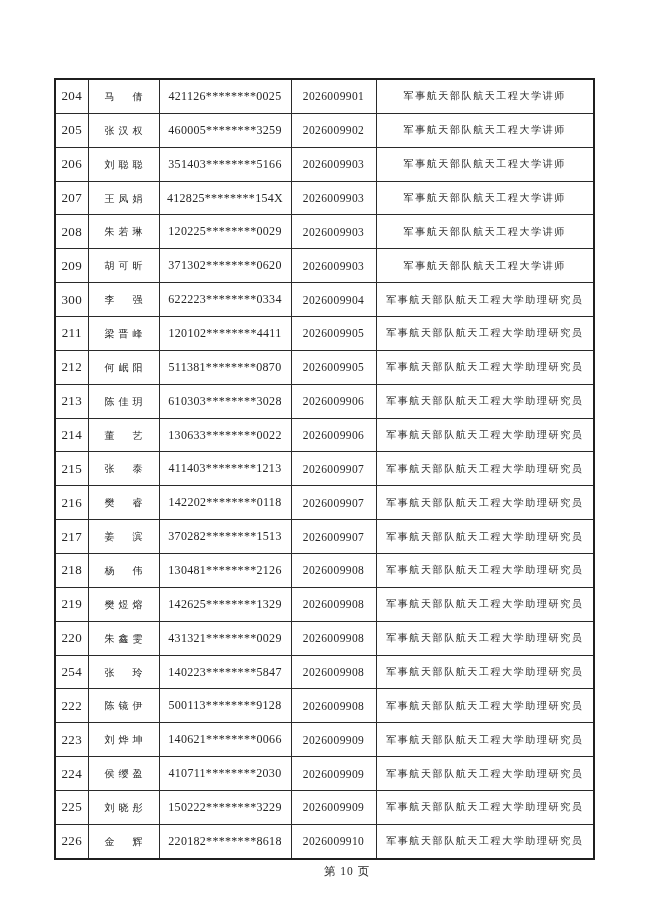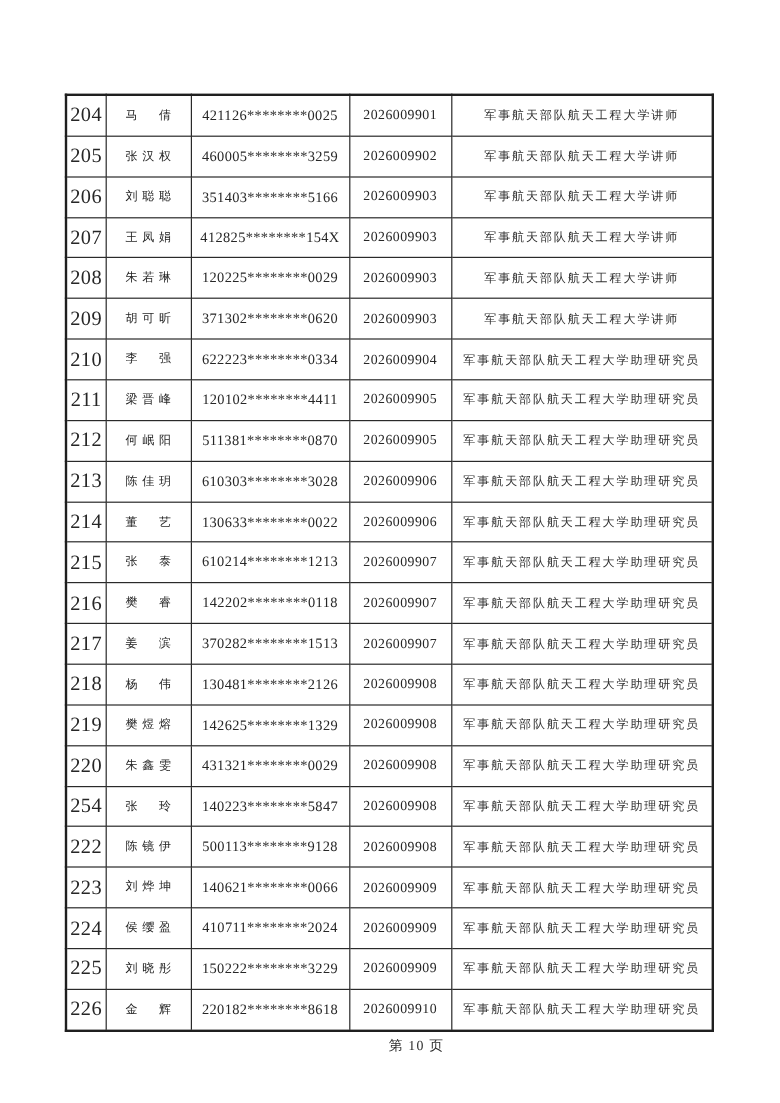--- a/index.html
+++ b/index.html
@@ -34,21 +34,21 @@
     text-align: center;
     vertical-align: middle;
     height: 32.87px;
     overflow: hidden;
     white-space: nowrap;
   }
   table.roster {
     border: 2px solid #1f1f1f;
   }
   td.c-no {
-    font-size: 17px;
+    font-size: 13px;
     letter-spacing: 0.3px;
     font-family: Liberation Serif, serif;
   }
   td.c-name {
     font-size: 10px;
   }
   .name-span {
     display: inline-block;
     width: 38px;
     text-align: justify;
@@ -136,21 +136,21 @@
 
     <tr>
       <td class="c-no">209</td>
       <td class="c-name"><span class="name-span">胡可昕</span></td>
       <td class="c-id">371302********0620</td>
       <td class="c-code">2026009903</td>
       <td class="c-pos">军事航天部队航天工程大学讲师</td>
     </tr>
 
     <tr>
-      <td class="c-no">210</td>
+      <td class="c-no">300</td>
       <td class="c-name"><span class="name-span">李强</span></td>
       <td class="c-id">622223********0334</td>
       <td class="c-code">2026009904</td>
       <td class="c-pos">军事航天部队航天工程大学助理研究员</td>
     </tr>
 
     <tr>
       <td class="c-no">211</td>
       <td class="c-name"><span class="name-span">梁晋峰</span></td>
       <td class="c-id">120102********4411</td>
@@ -178,21 +178,21 @@
       <td class="c-no">214</td>
       <td class="c-name"><span class="name-span">董艺</span></td>
       <td class="c-id">130633********0022</td>
       <td class="c-code">2026009906</td>
       <td class="c-pos">军事航天部队航天工程大学助理研究员</td>
     </tr>
 
     <tr>
       <td class="c-no">215</td>
       <td class="c-name"><span class="name-span">张泰</span></td>
-      <td class="c-id">610214********1213</td>
+      <td class="c-id">411403********1213</td>
       <td class="c-code">2026009907</td>
       <td class="c-pos">军事航天部队航天工程大学助理研究员</td>
     </tr>
 
     <tr>
       <td class="c-no">216</td>
       <td class="c-name"><span class="name-span">樊睿</span></td>
       <td class="c-id">142202********0118</td>
       <td class="c-code">2026009907</td>
       <td class="c-pos">军事航天部队航天工程大学助理研究员</td>
@@ -250,21 +250,21 @@
       <td class="c-no">223</td>
       <td class="c-name"><span class="name-span">刘烨坤</span></td>
       <td class="c-id">140621********0066</td>
       <td class="c-code">2026009909</td>
       <td class="c-pos">军事航天部队航天工程大学助理研究员</td>
     </tr>
 
     <tr>
       <td class="c-no">224</td>
       <td class="c-name"><span class="name-span">侯缨盈</span></td>
-      <td class="c-id">410711********2024</td>
+      <td class="c-id">410711********2030</td>
       <td class="c-code">2026009909</td>
       <td class="c-pos">军事航天部队航天工程大学助理研究员</td>
     </tr>
 
     <tr>
       <td class="c-no">225</td>
       <td class="c-name"><span class="name-span">刘晓彤</span></td>
       <td class="c-id">150222********3229</td>
       <td class="c-code">2026009909</td>
       <td class="c-pos">军事航天部队航天工程大学助理研究员</td>

